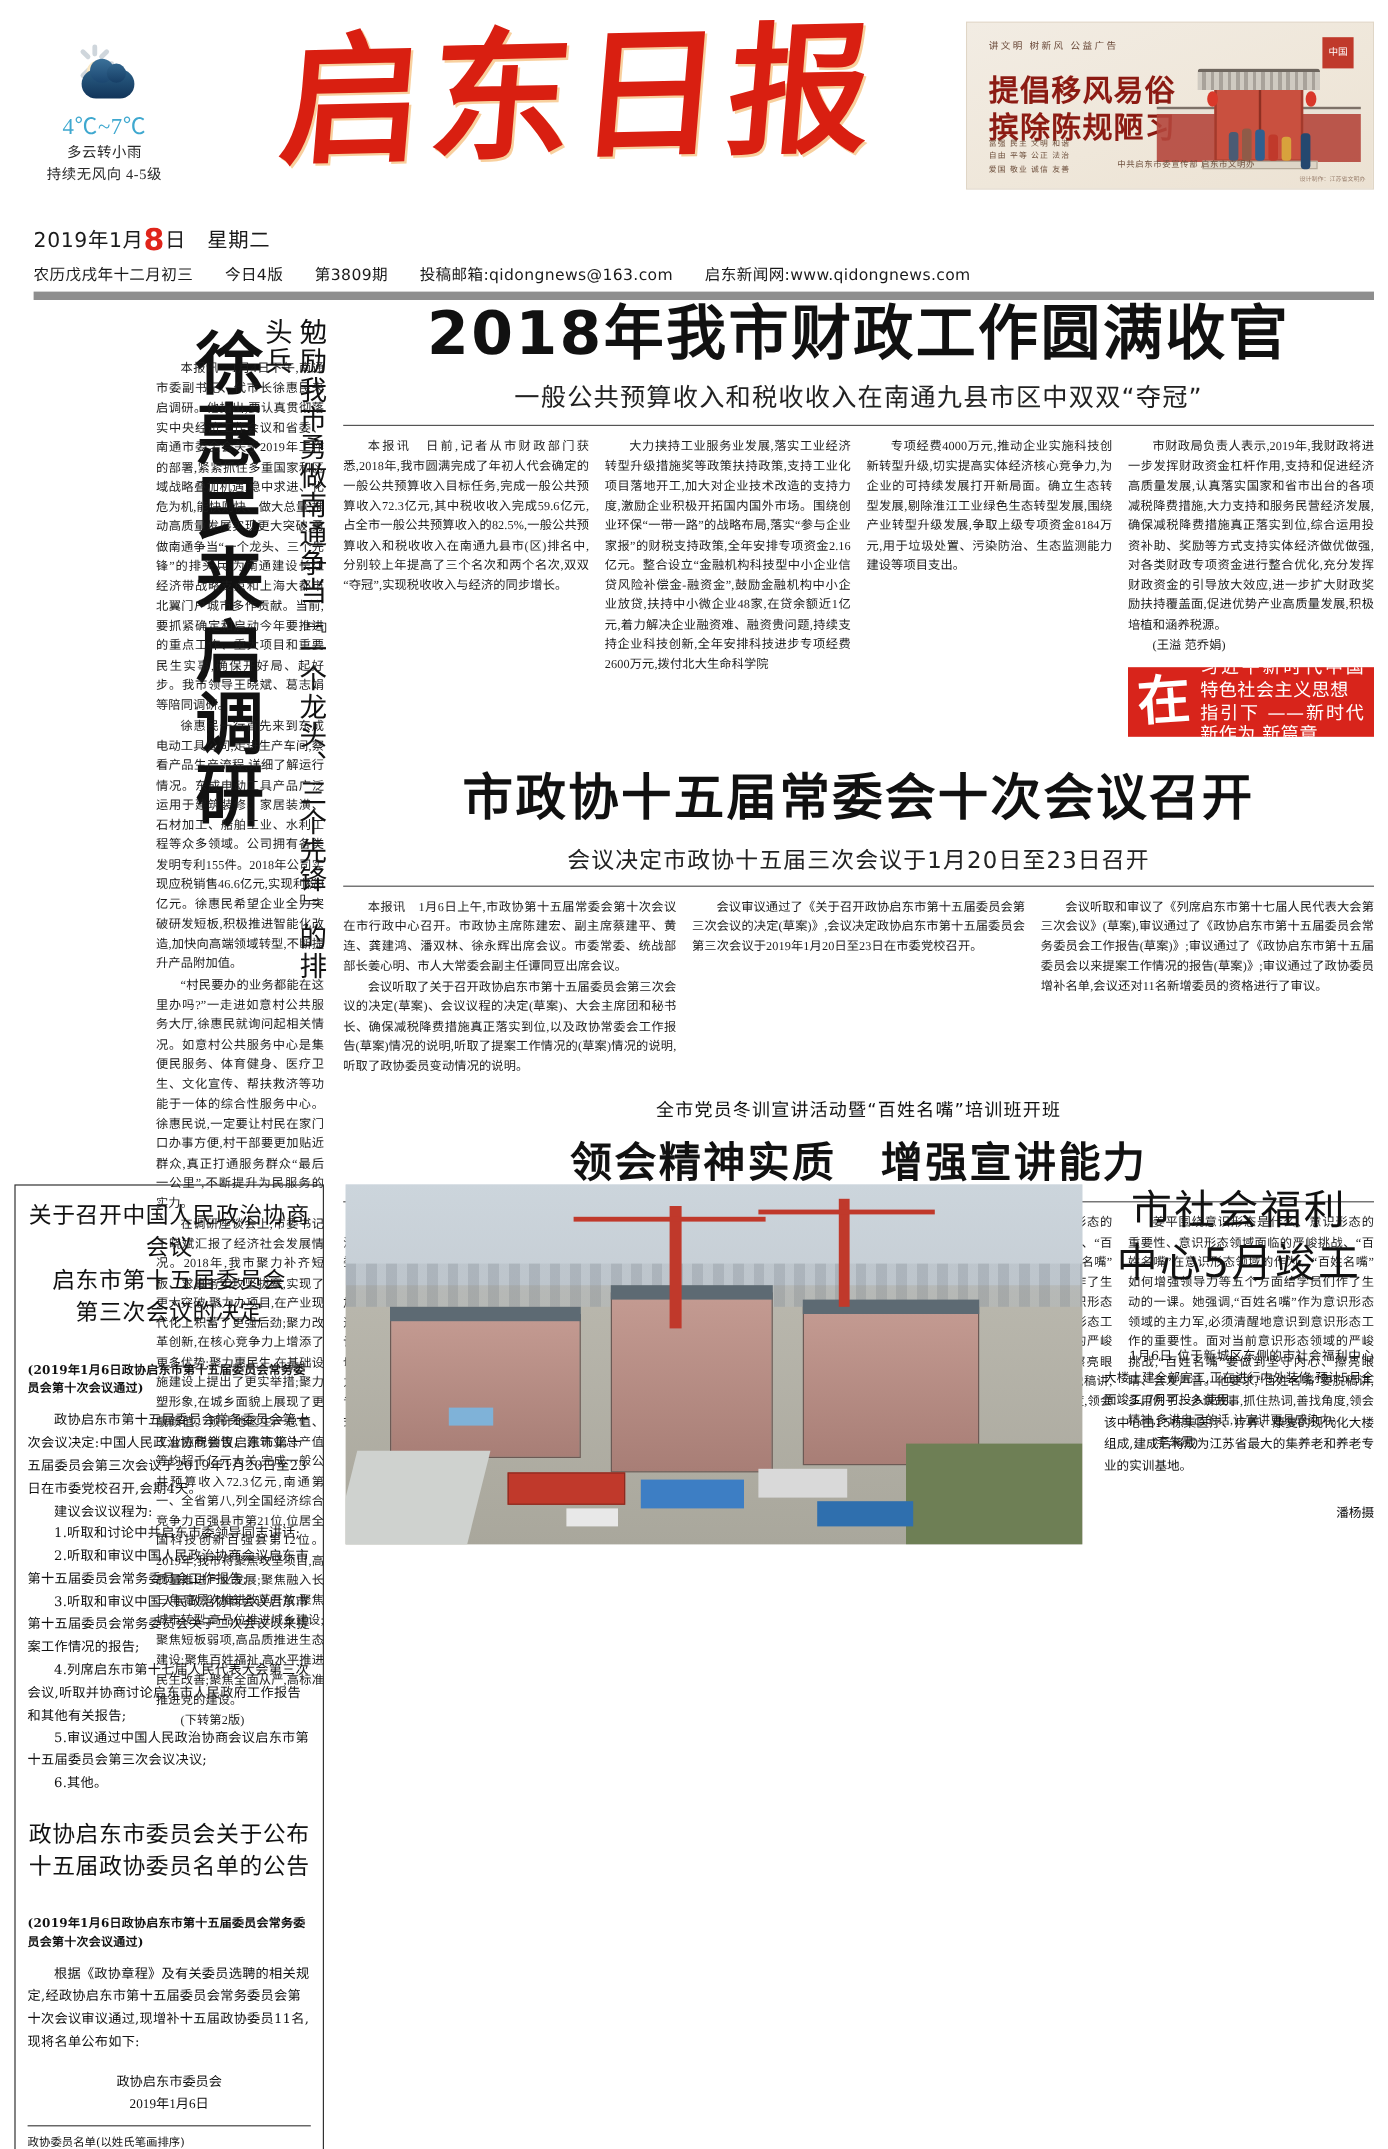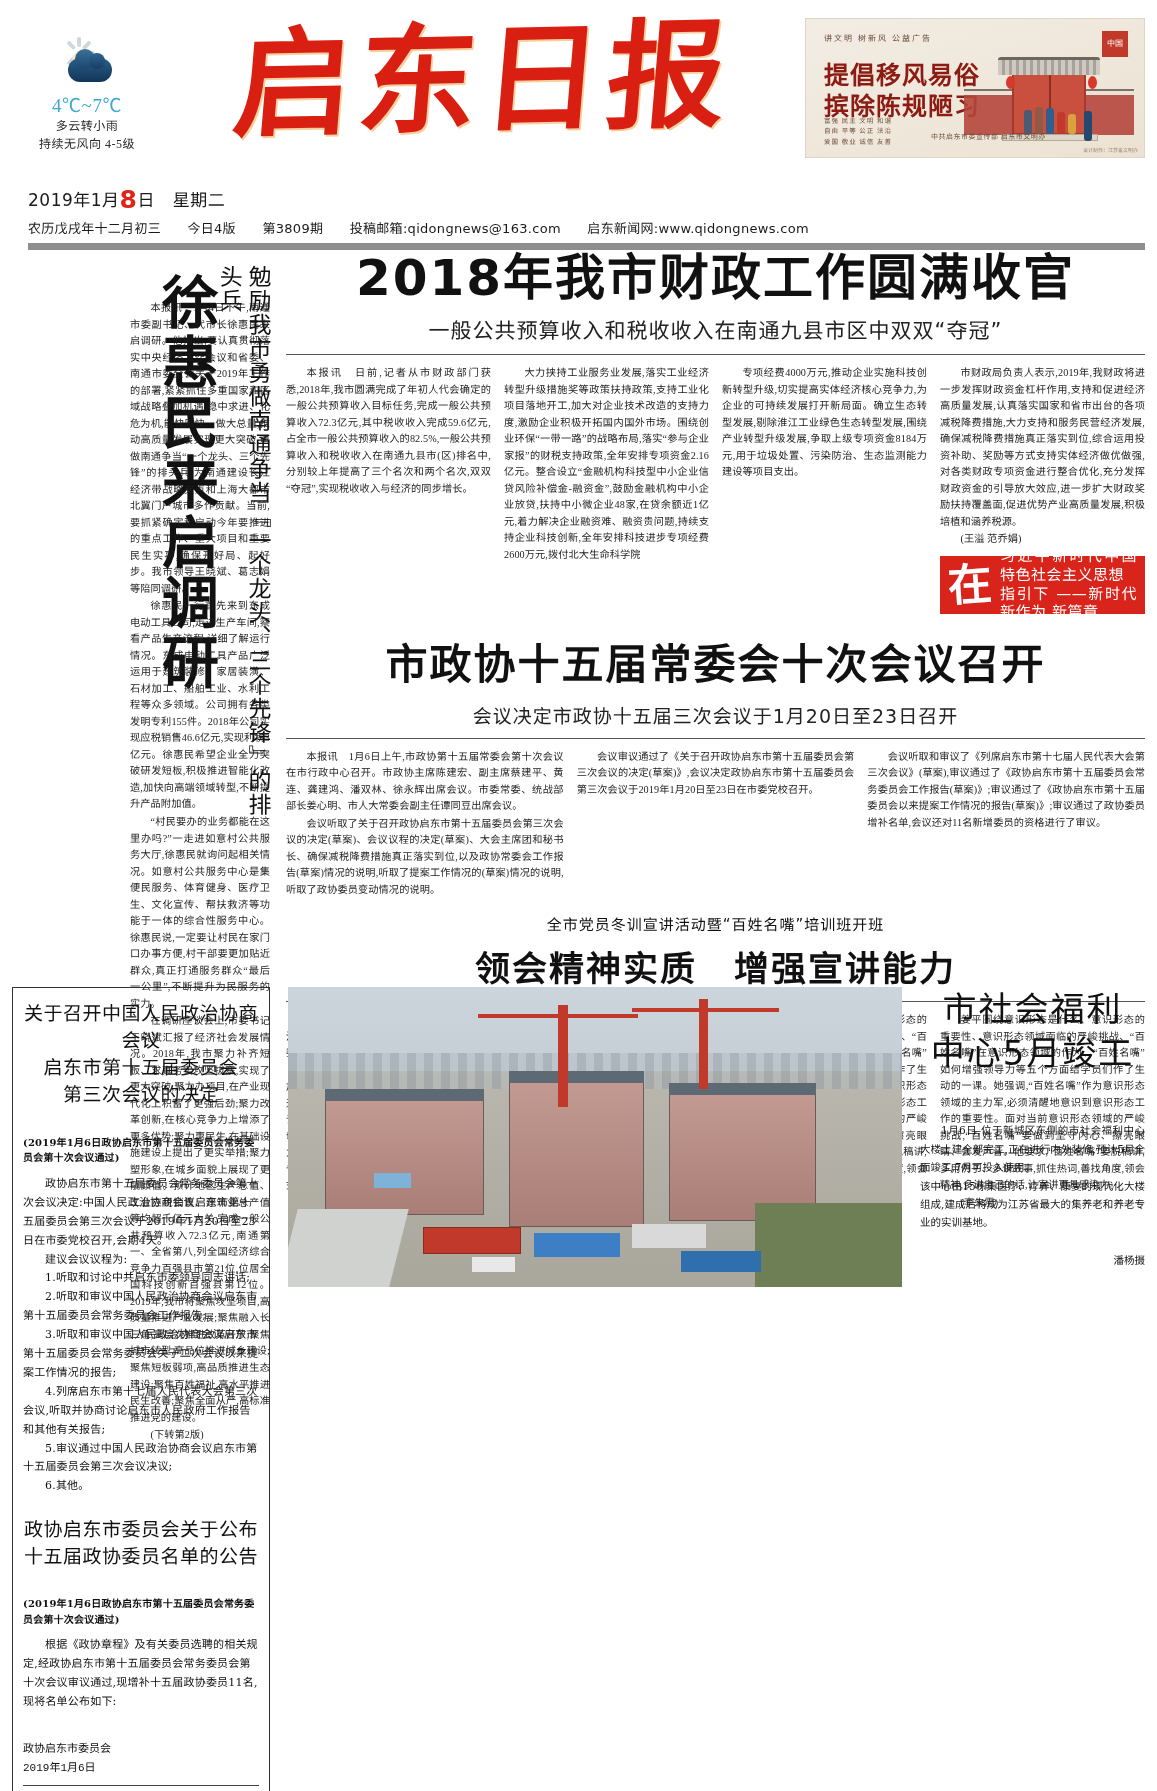--- a/index.html
+++ b/index.html
@@ -172,21 +172,21 @@
   .dbox-note {
     font-family: "DejaVu Serif", serif; font-weight: bold;
     font-size: 10px; line-height: 1.55; margin-top: 27px; letter-spacing: 0.2px;
   }
   .dbox-body { font-family: "DejaVu Serif", serif; font-size: 11px; line-height: 1.72; margin-top: 9px; letter-spacing: 0.2px; }
   .dbox-body p { text-indent: 2em; }
   .dbox-title2 {
     font-family: "DejaVu Sans", "Liberation Sans", sans-serif;
     font-size: 19px; text-align: center; line-height: 1.4; margin-top: 20px; letter-spacing: 0.5px;
   }
-  .dbox-sign { font-family: Liberation Mono, monospace; font-size: 11px; line-height: 1.7; margin-top: 28px; }
+  .dbox-sign { font-family: Liberation Serif, serif; font-size: 11px; text-align: center; line-height: 1.7; margin-top: 14px; }
   .dbox-names { font-family: "DejaVu Serif", serif; font-size: 9.5px; line-height: 1.6; margin-top: 8px; border-top: 1px solid #444; padding-top: 6px; }
 
   .photo-col { flex: 1; padding: 0 8px; }
   .photo {
     width: 100%; height: 300px; position: relative; overflow: hidden;
     background: linear-gradient(180deg, #cdd6dd 0%, #c3ccd4 18%, #b9b7ad 30%, #a9a79c 100%);
   }
   .ph-sky { position: absolute; inset: 0 0 72% 0; background: linear-gradient(180deg,#ccd5dc,#c6ced5); }
   .ph-city { position: absolute; top: 22%; left: 0; right: 0; height: 12%; background: repeating-linear-gradient(90deg, rgba(150,158,166,.55) 0 9px, rgba(178,186,193,.45) 9px 17px); }
   .ph-bld { position: absolute; background: linear-gradient(180deg,#c49b92 0%,#a87e76 100%); border: 1px solid #6c5a55; }

